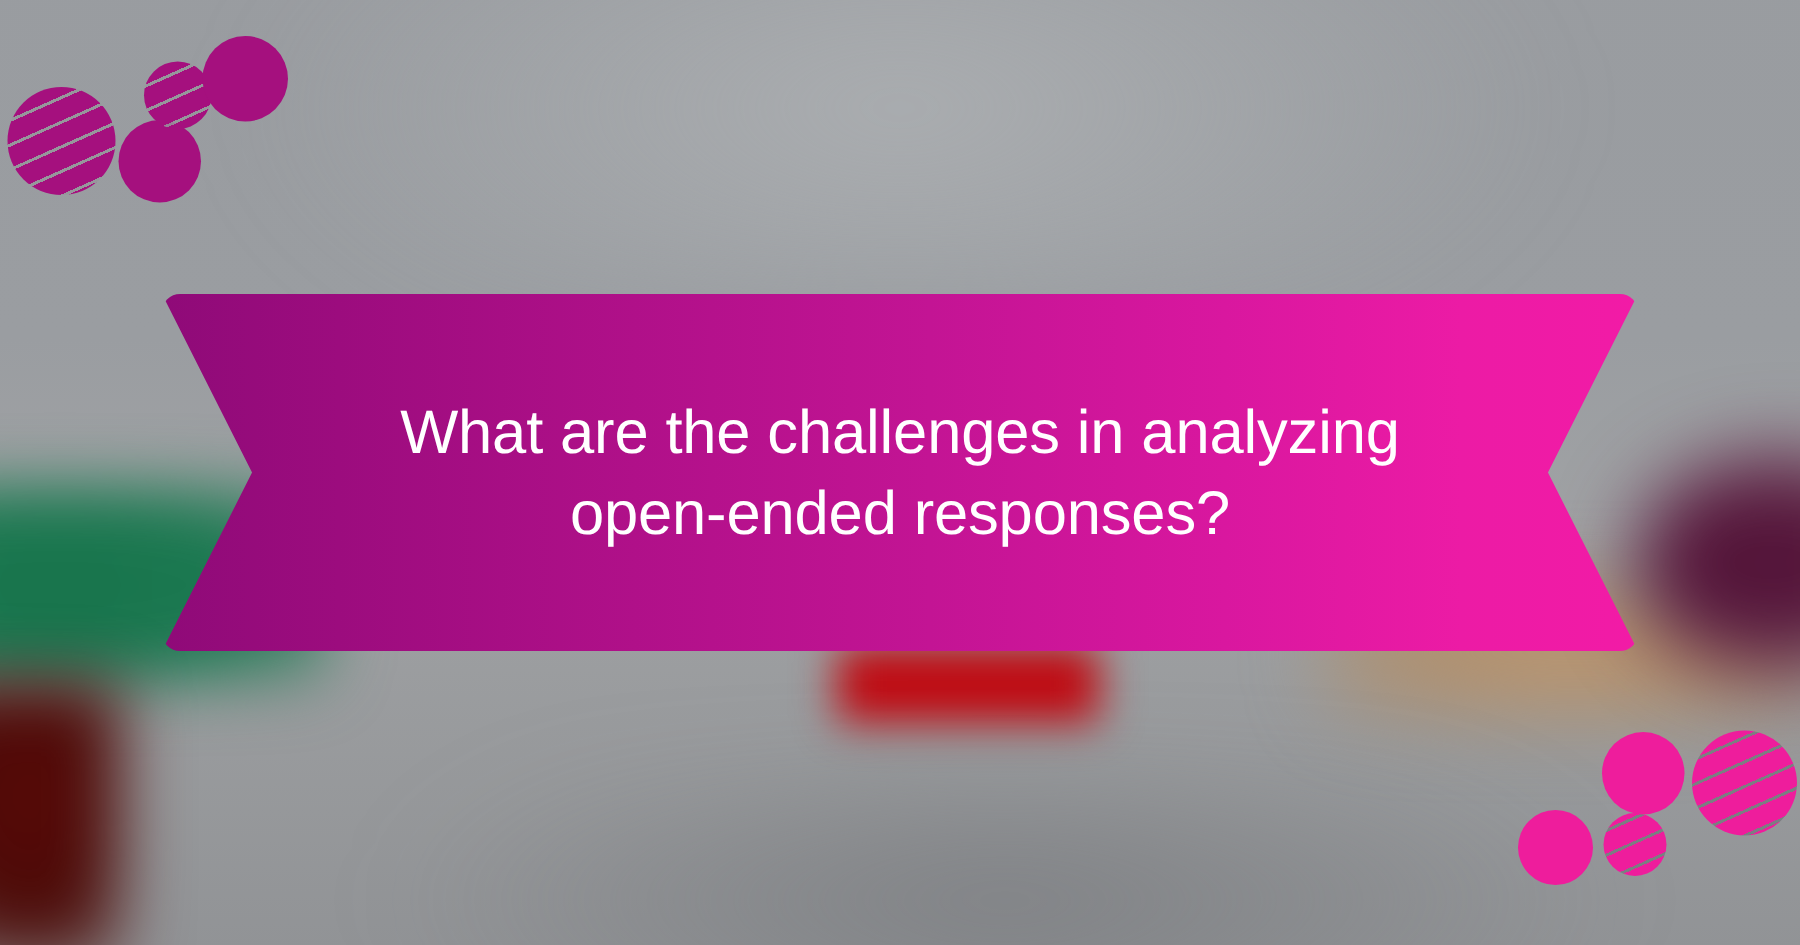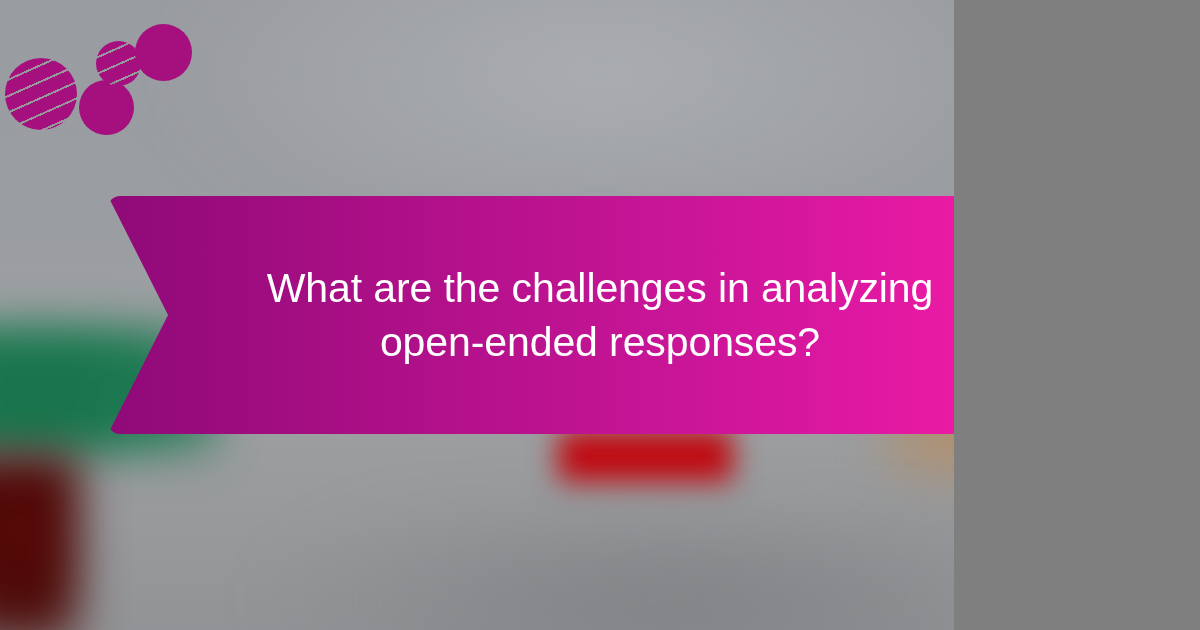--- a/index.html
+++ b/index.html
@@ -3,21 +3,21 @@
 <meta charset="utf-8">
 <style>
   html, body {
     margin: 0;
     padding: 0;
     background: #7f7f7f;
   }
 
   #canvas {
     position: relative;
-    width: 954px;
+    width: 1200px;
     height: 630px;
     overflow: hidden;
     font-family: "Liberation Sans", sans-serif;
     background: #9a9da0;
   }
 
   
   .bg-layer {
     position: absolute;
     inset: 0;

